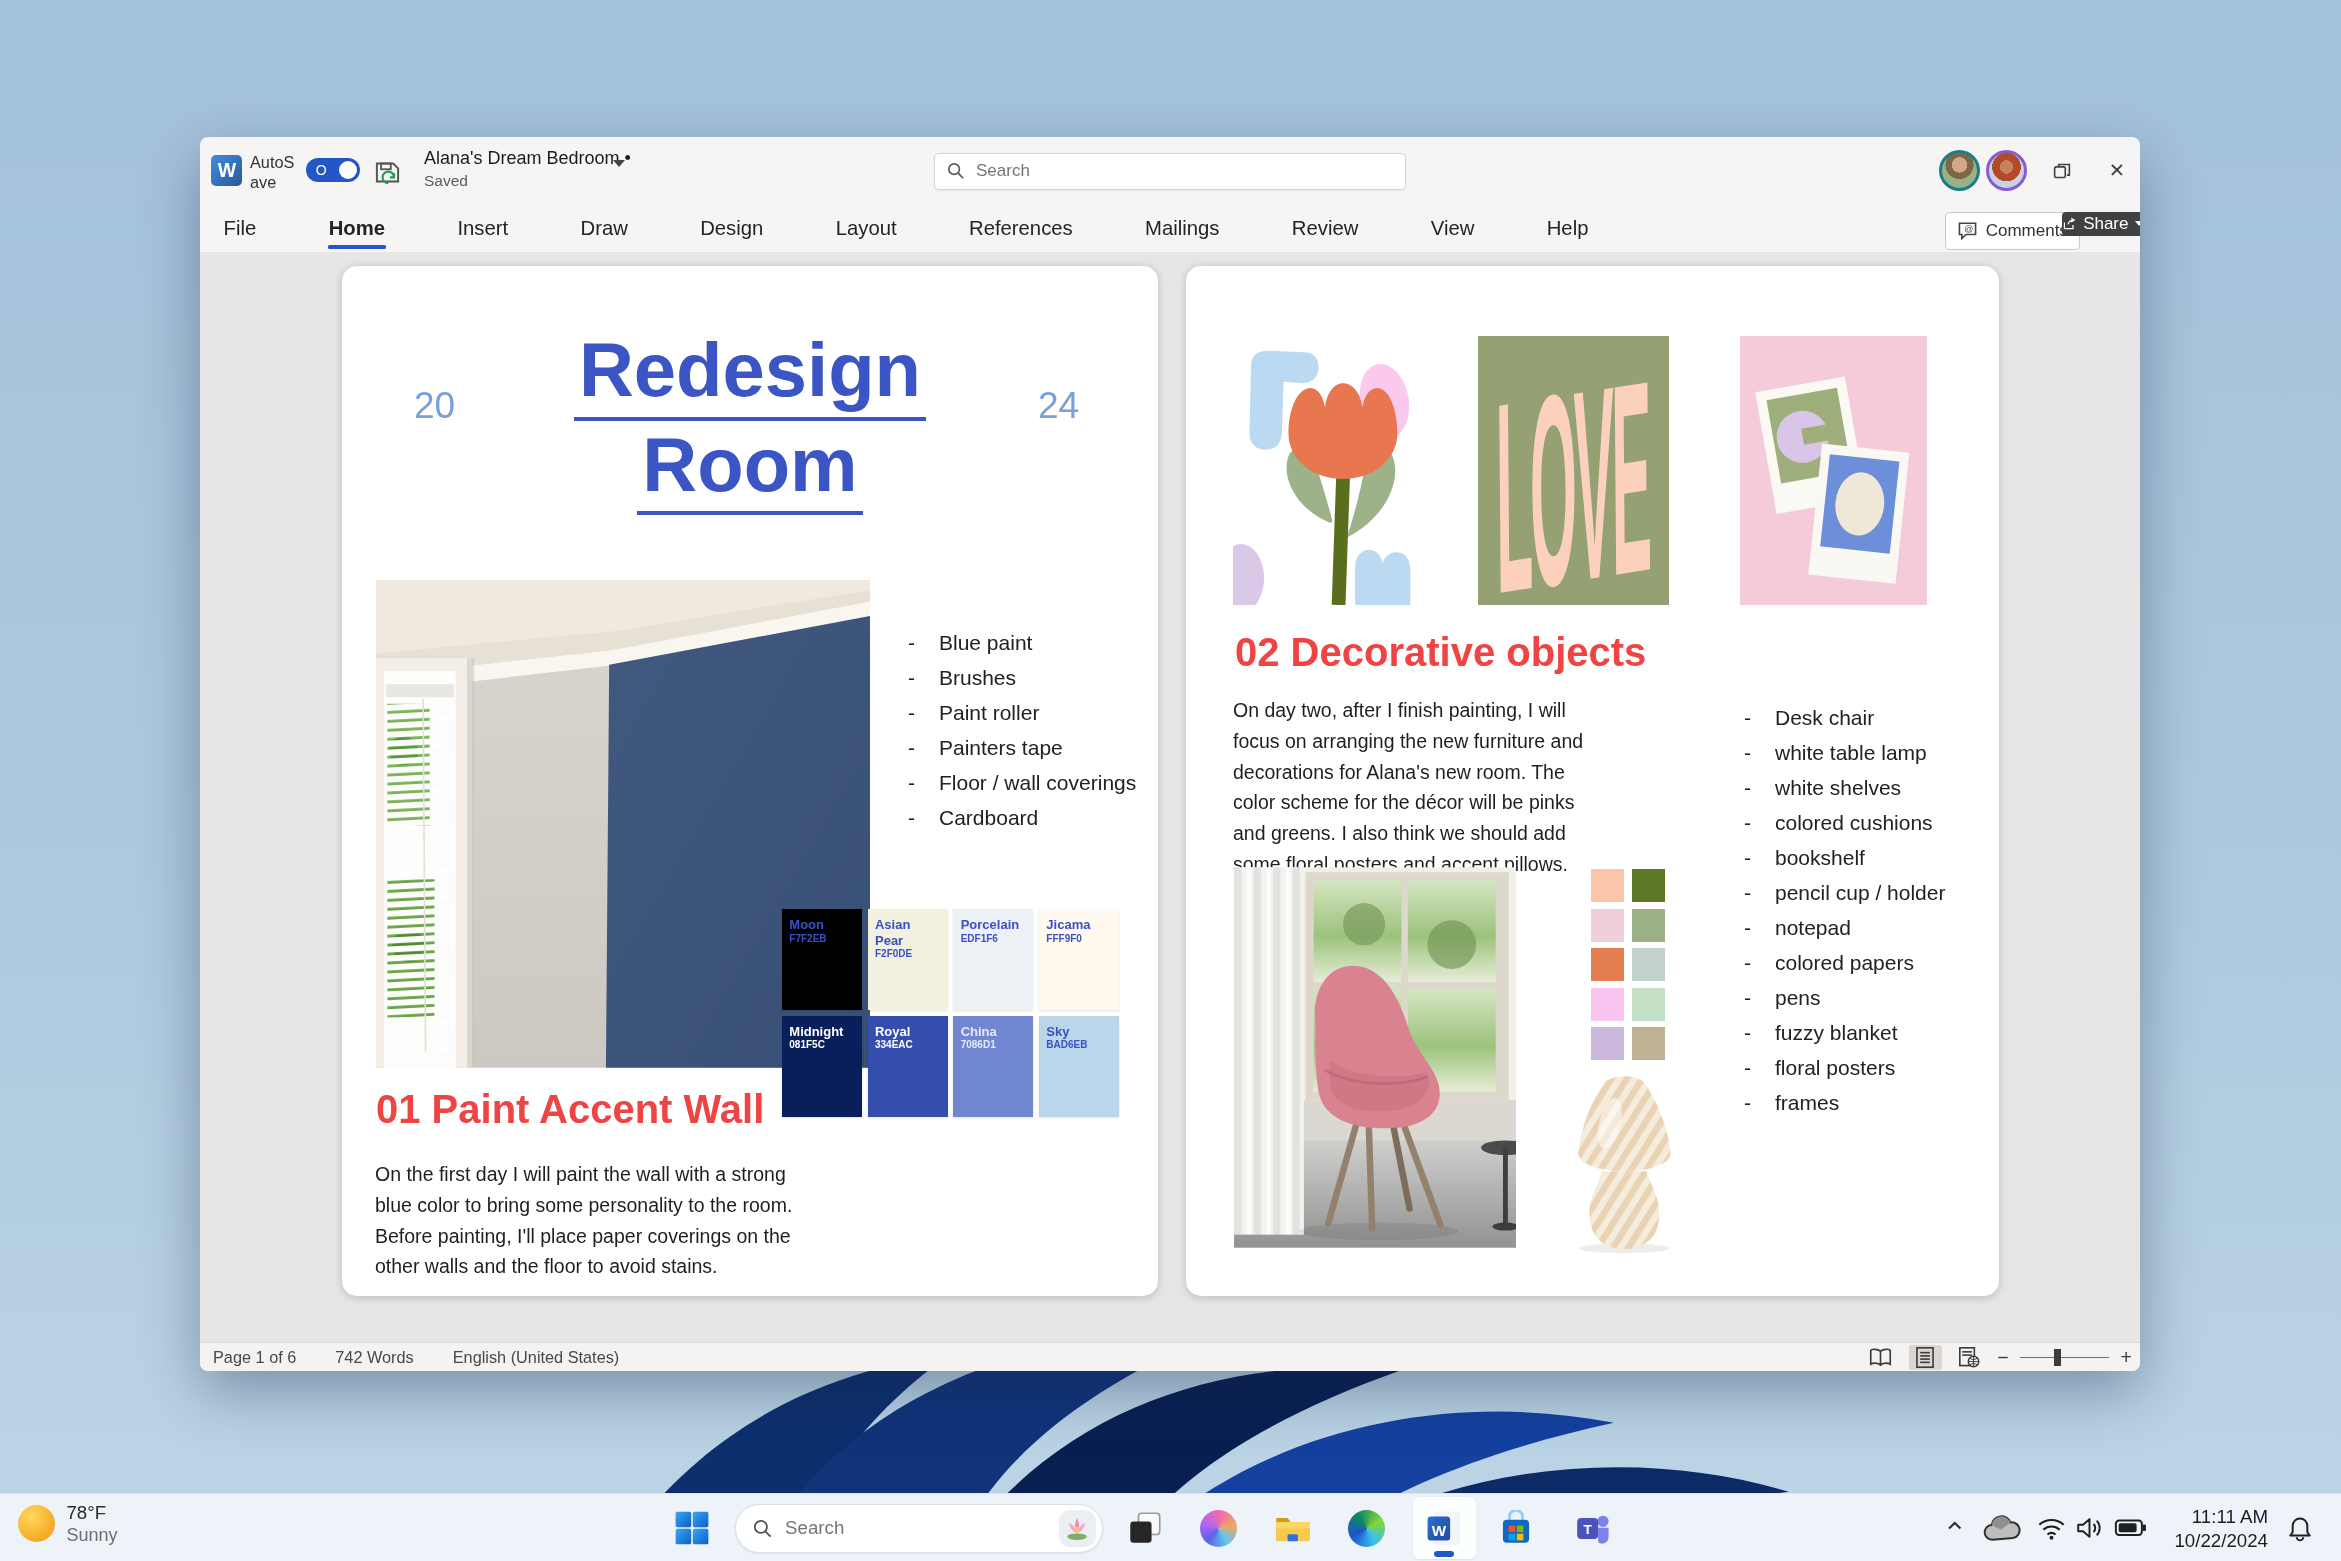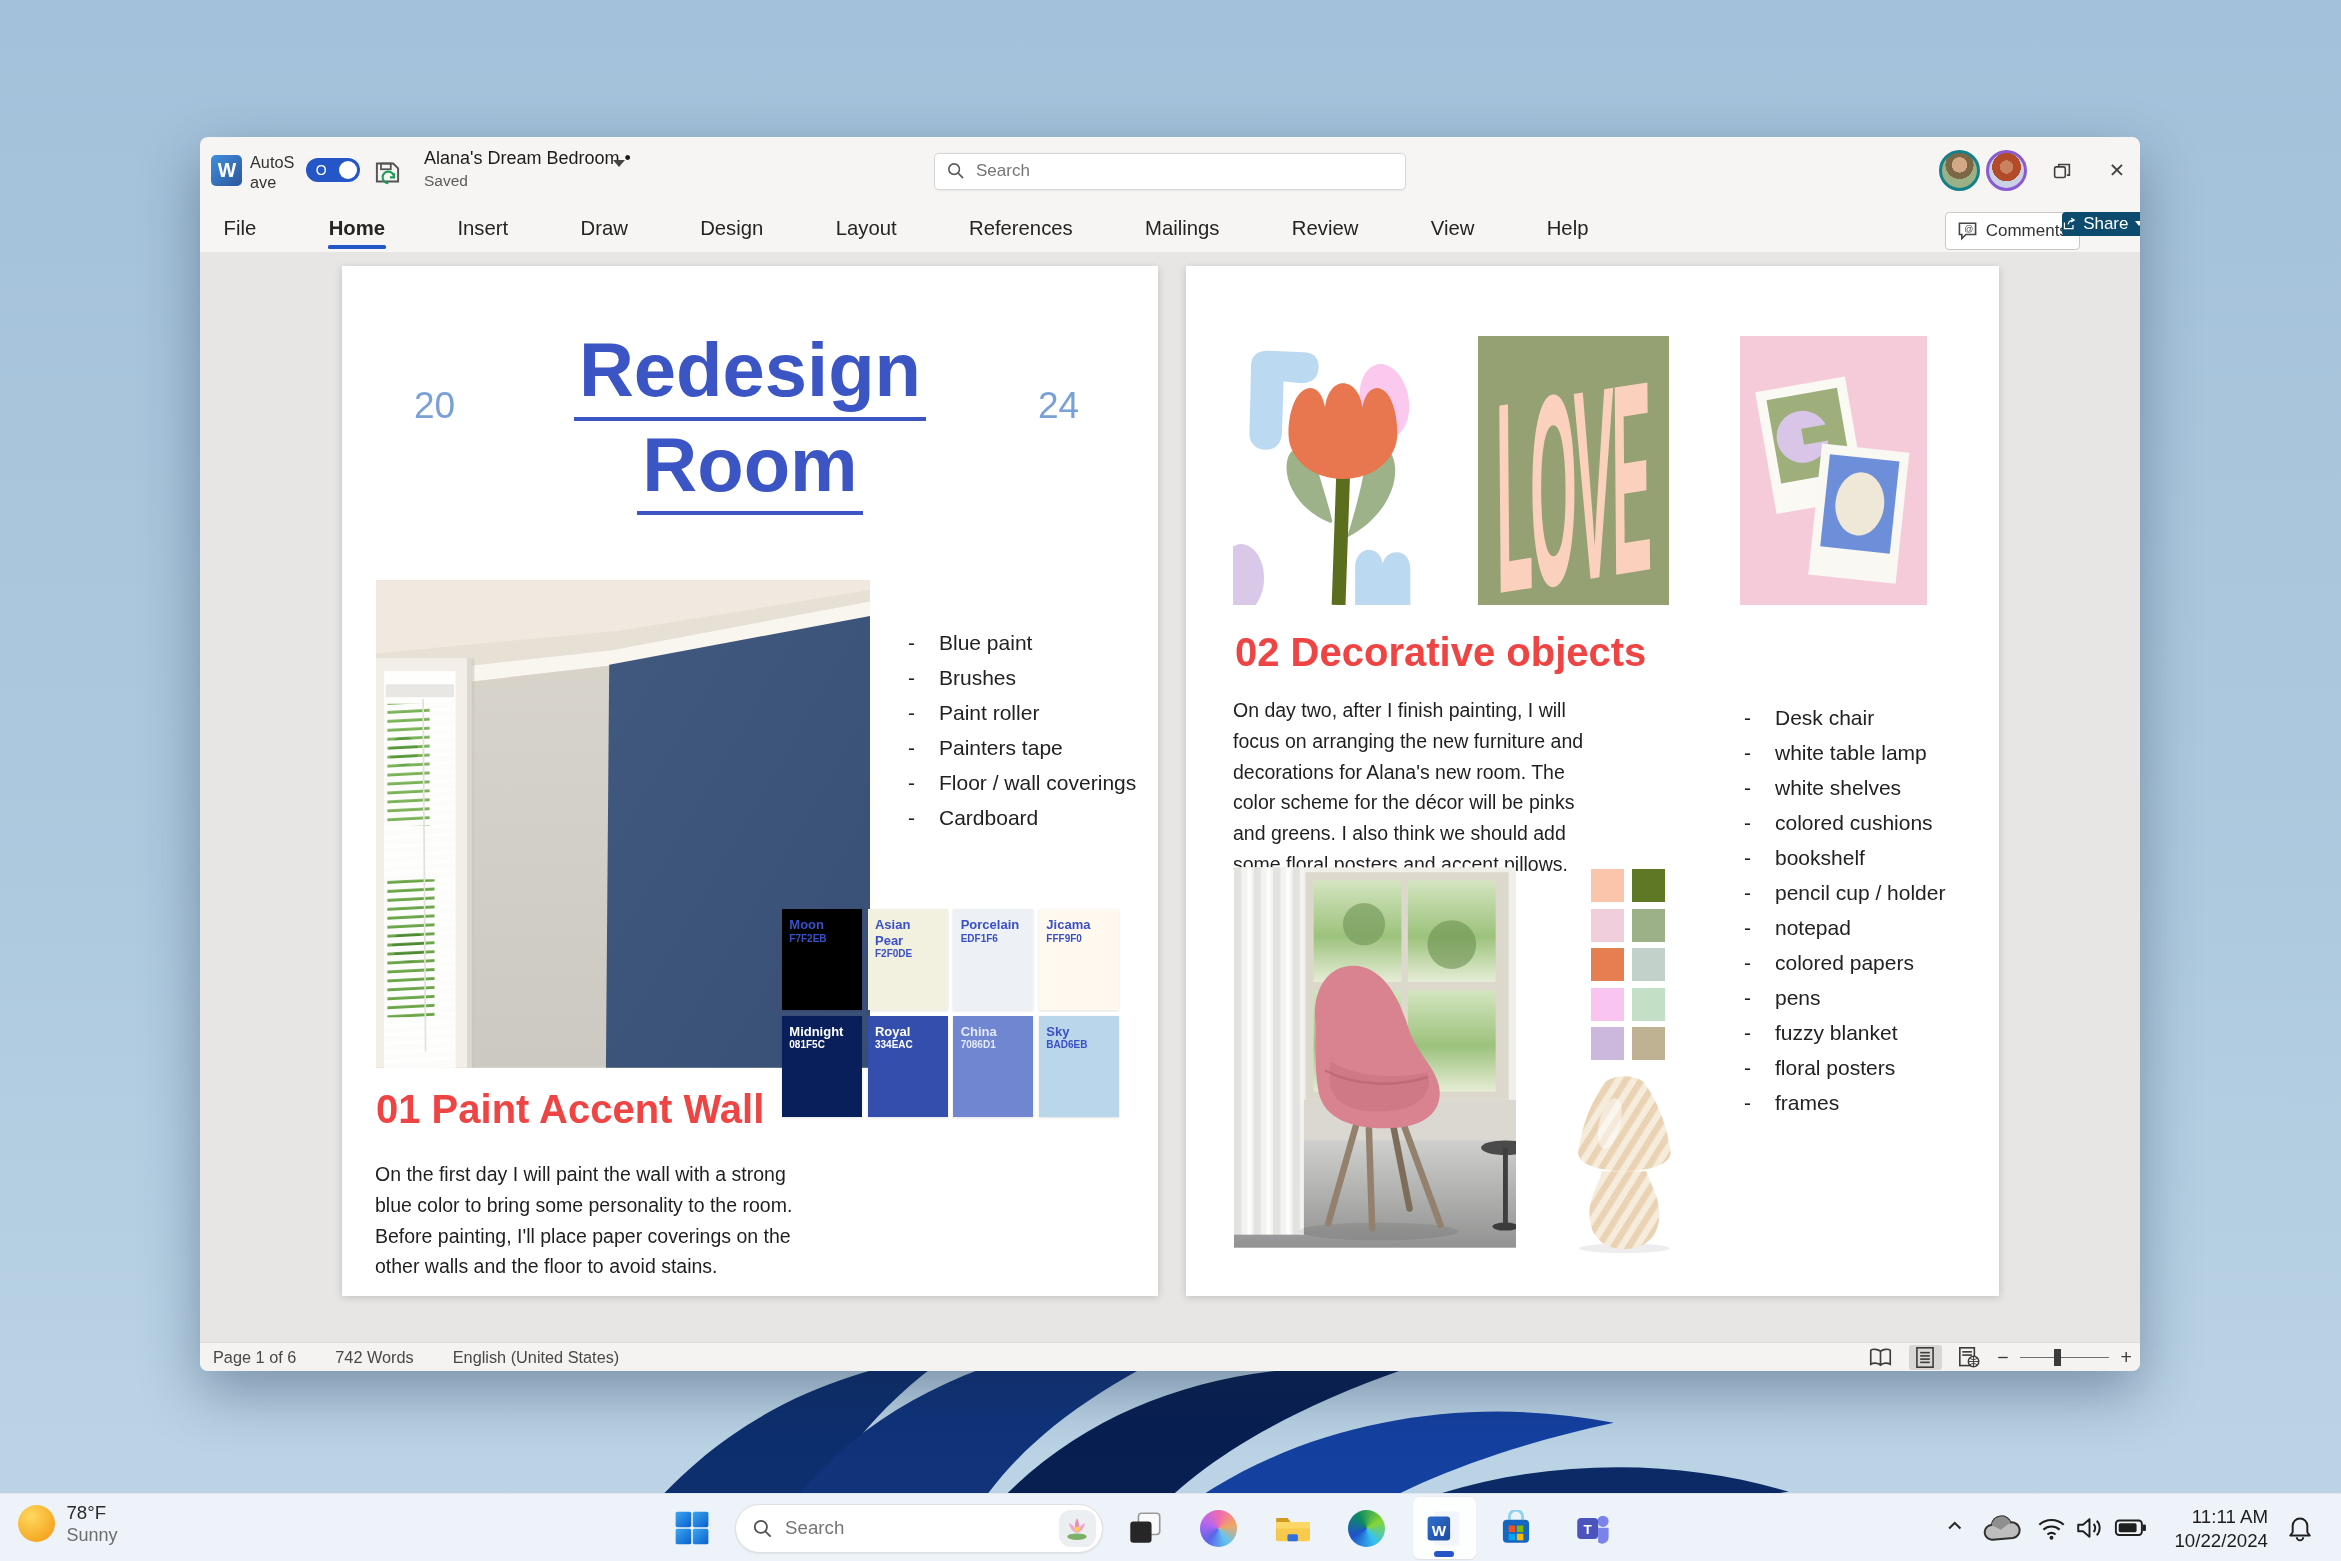--- a/index.html
+++ b/index.html
@@ -33,26 +33,26 @@
   .avatar2{left:1786px;border:3.3px solid #8a5bd0;background:radial-gradient(circle at 50% 40%,#c9825f 0 24%,#b34a2a 25% 52%,#c9d2e4 53%);}
   .winctrl{top:19.5px;width:28px;height:28px;display:flex;align-items:center;justify-content:center;color:#404040;}
   
   #menubar{position:absolute;left:0;top:68px;width:100%;height:47px;}
   #tabs{position:absolute;left:11.4px;top:0;height:47px;display:flex;align-items:center;gap:48px;}
   .tab{position:relative;padding:0 12.2px;font-size:20.3px;color:#252423;height:47px;display:flex;align-items:center;}
   .tab.active{font-weight:bold;}
   .tab.active::after{content:"";position:absolute;left:11.4px;right:11.4px;bottom:3.3px;height:3.3px;background:#2456c7;border-radius:1.6px;}
   .btn-comments{left:1745px;top:6.5px;height:36px;background:#fff;border:0.8px solid #c9c7c5;border-radius:4.1px;
     display:flex;align-items:center;padding:0 11.4px;font-size:17px;color:#333;gap:7.3px;}
-  .btn-share{left:1862px;top:6.5px;height:24px;width:81px;background:#0c4a6e;border-radius:4.1px;color:#fff;
+  .btn-share{left:1862px;top:6.5px;height:24px;width:81px;background:#404040;border-radius:4.1px;color:#fff;
     display:flex;align-items:center;justify-content:center;font-size:17px;gap:6.5px;}
   .share-chev{width:0;height:0;border-left:4.9px solid transparent;border-right:4.9px solid transparent;border-top:5.7px solid #fff;}
   
   #canvas{position:absolute;left:0;top:115px;width:100%;height:1090px;background:#e8e6e4;}
-  .page{position:absolute;top:14px;width:816px;height:1030px;background:#fff;box-shadow:0 1.6px 8.1px rgba(0,0,0,.18);}
+  .page{position:absolute;top:14px;width:816px;height:1030px;background:#fff;box-shadow:0 1.6px 8.1px rgba(0,0,0,.18);border-radius:15px;}
   #page1{left:142px;}
   #page2{left:986px;width:813px;}
   .yearnum{font-size:37px;color:#7aa0d8;}
   #docTitle{left:0;top:60px;width:100%;text-align:center;color:#3c55c5;font-size:76px;font-weight:600;line-height:1.17;}
   #docTitle .tline{display:inline-block;border-bottom:4.1px solid #3c55c5;padding:0 4.9px 1.6px;}
   .doc-list{list-style:none;margin:0;padding:0;}
   .doc-list li{position:relative;height:35px;font-size:21px;color:#222;padding-left:31px;display:flex;align-items:center;}
   .doc-list li::before{content:"-";position:absolute;left:0;top:50%;transform:translateY(-50%);color:#222;}
   .doc-h2{font-size:40px;font-weight:600;color:#ef4444;}
   .doc-p{font-size:19.5px;line-height:1.58;color:#1f1f1f;}

